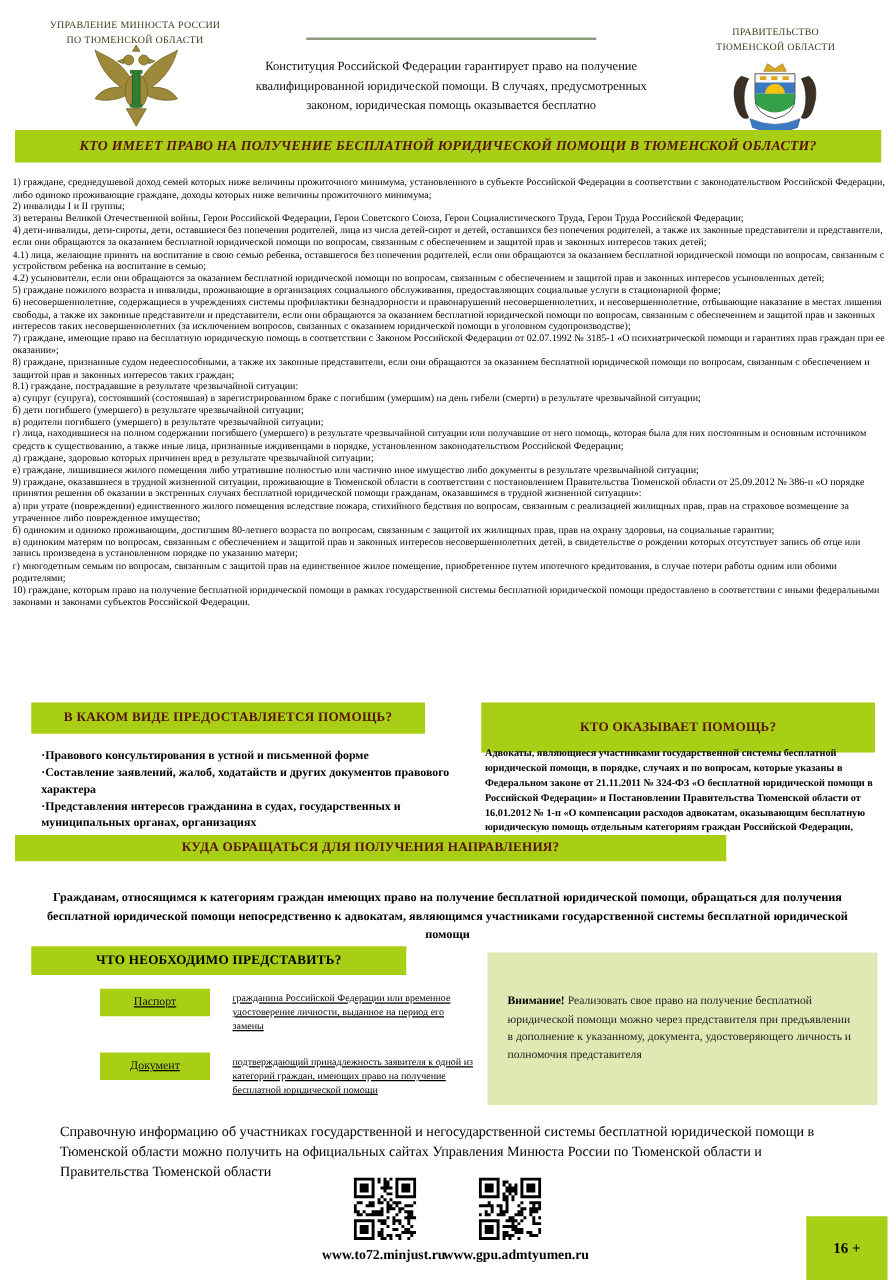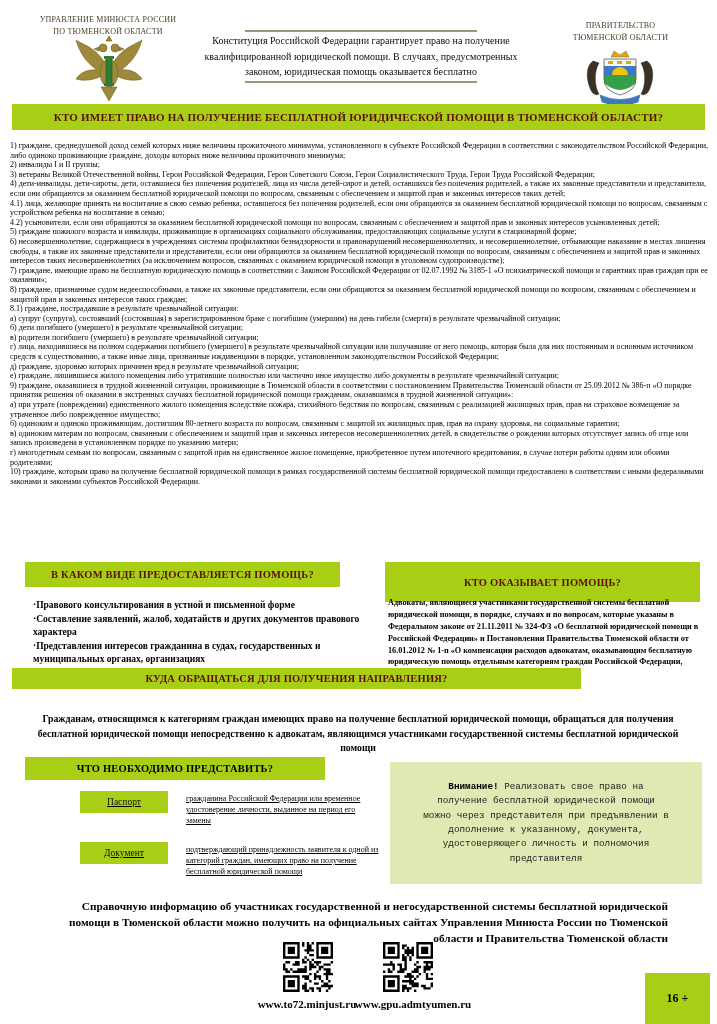--- a/index.html
+++ b/index.html
@@ -8,27 +8,27 @@
 
   
   .hdr-org{position:absolute;text-align:center;color:#453d26;font-size:8px;line-height:1.5;letter-spacing:.2px;}
   .hdr-org.left{left:18px;top:14px;width:180px;}
   .hdr-org.right{left:548px;top:20px;width:145px;}
   .emblem{position:absolute;}
   .emblem.eagle{left:72px;top:36px;}
   .emblem.tyumen{left:578px;top:47px;}
   .hdr-center{position:absolute;left:196px;top:30px;width:330px;text-align:center;}
   .hdr-rule{height:2px;background:#8e9c7d;width:232px;margin:0 auto;}
-  .hdr-center .txt{font-size:10px;line-height:1.55;margin:1px 6px;color:#0d0d0d;}
+  .hdr-center .txt{font-size:10px;line-height:1.55;margin:14px 6px;color:#0d0d0d;}
 
   
   .banner{position:absolute;background:#a8cf15;color:#5a120c;font-weight:bold;text-align:center;
           display:flex;align-items:center;justify-content:center;letter-spacing:.2px;}
   .banner.black{color:#000;}
-  .banner-main{left:12px;top:104px;width:693px;height:26px;font-size:11px;}
+  .banner-main{left:12px;top:104px;width:693px;height:26px;font-size:11px;font-style:italic;}
   .banner-forms{left:25px;top:562px;width:315px;height:25px;font-size:10.5px;}
   .banner-providers{left:385px;top:562px;width:315px;height:40px;font-size:10.5px;}
   .banner-where{left:12px;top:668px;width:569px;height:21px;font-size:10.5px;}
   .banner-docs{left:25px;top:757px;width:300px;height:23px;font-size:10.5px;}
 
   
   .eligibility{position:absolute;left:10px;top:141px;width:700px;height:420px;overflow:hidden;
                font-size:8px;line-height:9.6px;}
   .eligibility p{margin:0;}
 
@@ -43,26 +43,26 @@
 
   
   .doc-row{position:absolute;left:80px;display:flex;align-items:flex-start;width:300px;text-decoration:underline;}
   .doc-row.r1{top:791px;}
   .doc-row.r2{top:842px;}
   .doc-label{background:#a8cf15;min-width:84px;padding:6px 2px;text-align:center;font-size:9.5px;color:#111;}
   .doc-text{font-size:8px;line-height:1.4;padding-left:18px;padding-top:2px;width:200px;}
 
   .attention-box{position:absolute;left:390px;top:762px;width:312px;height:122px;background:#dee9b4;
                  display:flex;align-items:center;justify-content:center;}
-  .attention-box p{margin:16px;padding:0 16px;text-align:center;font-size:9.3px;line-height:1.55;color:#222;font-family:Liberation Mono, monospace;}
+  .attention-box p{margin:0;padding:0 16px;text-align:left;font-size:9.3px;line-height:1.55;color:#222;}
   .attention-box .lead{font-weight:bold;color:#000;}
 
   
-  .footer-info{position:absolute;left:48px;top:898px;width:620px;text-align:right;
-               font-size:11.3px;font-weight:bold;line-height:1.42;}
+  .footer-info{position:absolute;left:48px;top:898px;width:620px;text-align:left;
+               font-size:11.3px;font-weight:normal;line-height:1.42;}
   .qr{position:absolute;width:50px;height:50px;top:942px;}
   .qr.q1{left:283px;} .qr.q2{left:383px;}
   .url{position:absolute;top:998px;font-size:11px;font-weight:bold;text-align:center;}
   .url.u1{left:238px;width:138px;} .url.u2{left:338px;width:150px;}
   .age-badge{position:absolute;left:645px;top:973px;width:65px;height:51px;background:#a8cf15;
              display:flex;align-items:center;justify-content:center;font-size:12px;font-weight:bold;color:#000;}
 </style>
 </head>
 <body>
 

